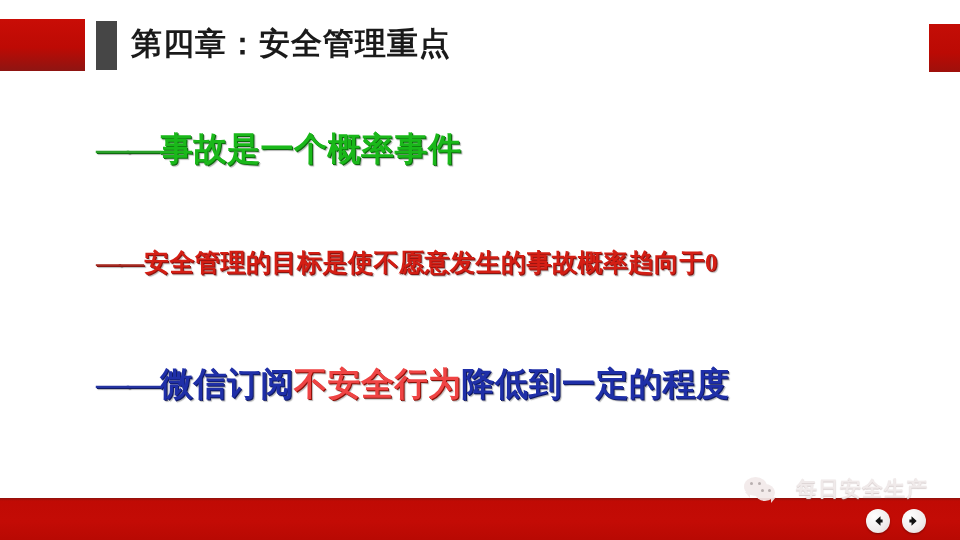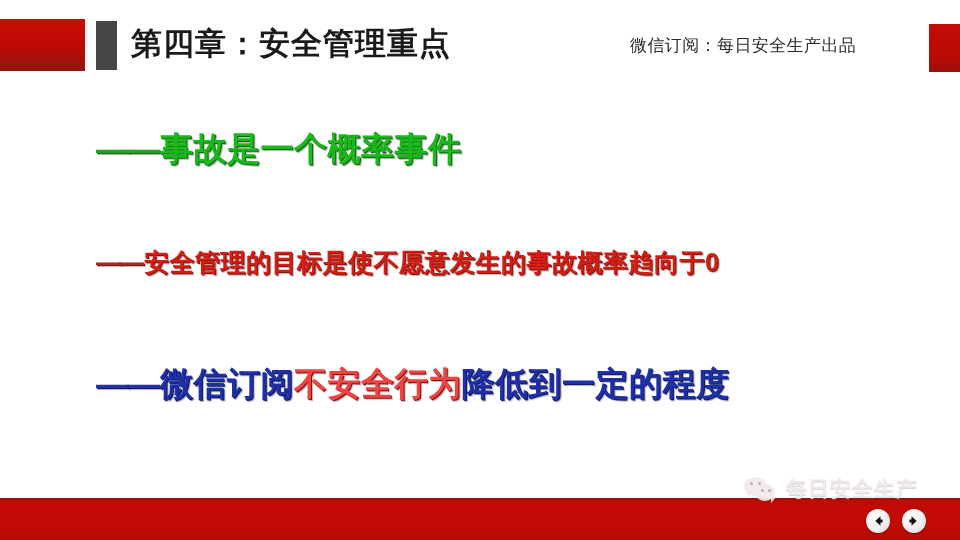--- a/index.html
+++ b/index.html
@@ -68,20 +68,21 @@
     background: linear-gradient(180deg, #c40d06 0%, #bb0a04 60%, #9e100b 100%);
   }
 
   
   .line {
     position: absolute;
     white-space: nowrap;
     font-weight: bold;
     letter-spacing: 0.5px;
     line-height: 1.1;
+    font-family: Liberation Serif, serif;
   }
   .line .dash { letter-spacing: -2px; margin-right: 2px; }
 
   .line-green {
     left: 96px;
     top: 131px;
     font-size: 33px;
     color: #1ab81a;
     text-shadow: 1px 1px 0 #0d6b0d, 2px 2px 1px rgba(0,0,0,0.30);
   }
@@ -121,21 +122,21 @@
 
   
   .logo-wrap {
     position: absolute;
     left: 744px;
     top: 470px;
     width: 200px;
     height: 38px;
     display: flex;
     align-items: center;
-    gap: 8px;
+    gap: 18px;
     opacity: 0.92;
   }
   .logo-wechat { width: 34px; height: 28px; position: relative; flex: 0 0 auto; }
   .logo-wechat .b1, .logo-wechat .b2 {
     position: absolute;
     background: #f2eaea;
     border-radius: 50%;
   }
   .logo-wechat .b1 { left: 0; top: 2px; width: 23px; height: 19px; }
   .logo-wechat .b2 { left: 11px; top: 9px; width: 20px; height: 17px; }
@@ -195,21 +196,20 @@
 </head>
 <body>
 
 <div id="slide">
 
   <div class="hdr-red-left"></div>
   <div class="hdr-gray-bar"></div>
 
   <div class="hdr-title">第四章：安全管理重点</div>
 
-  <div class="hdr-sub">微信订阅：每日安全生产出品</div>
 
   <div class="hdr-red-right"></div>
 
   <div class="line line-green">
     <span class="dash">——</span><span>事故是一个概率事件</span>
   </div>
 
   <div class="line line-red">
     <span class="dash">——</span><span>安全管理的目标是使不愿意发生的事故概率趋向于0</span>
   </div>

